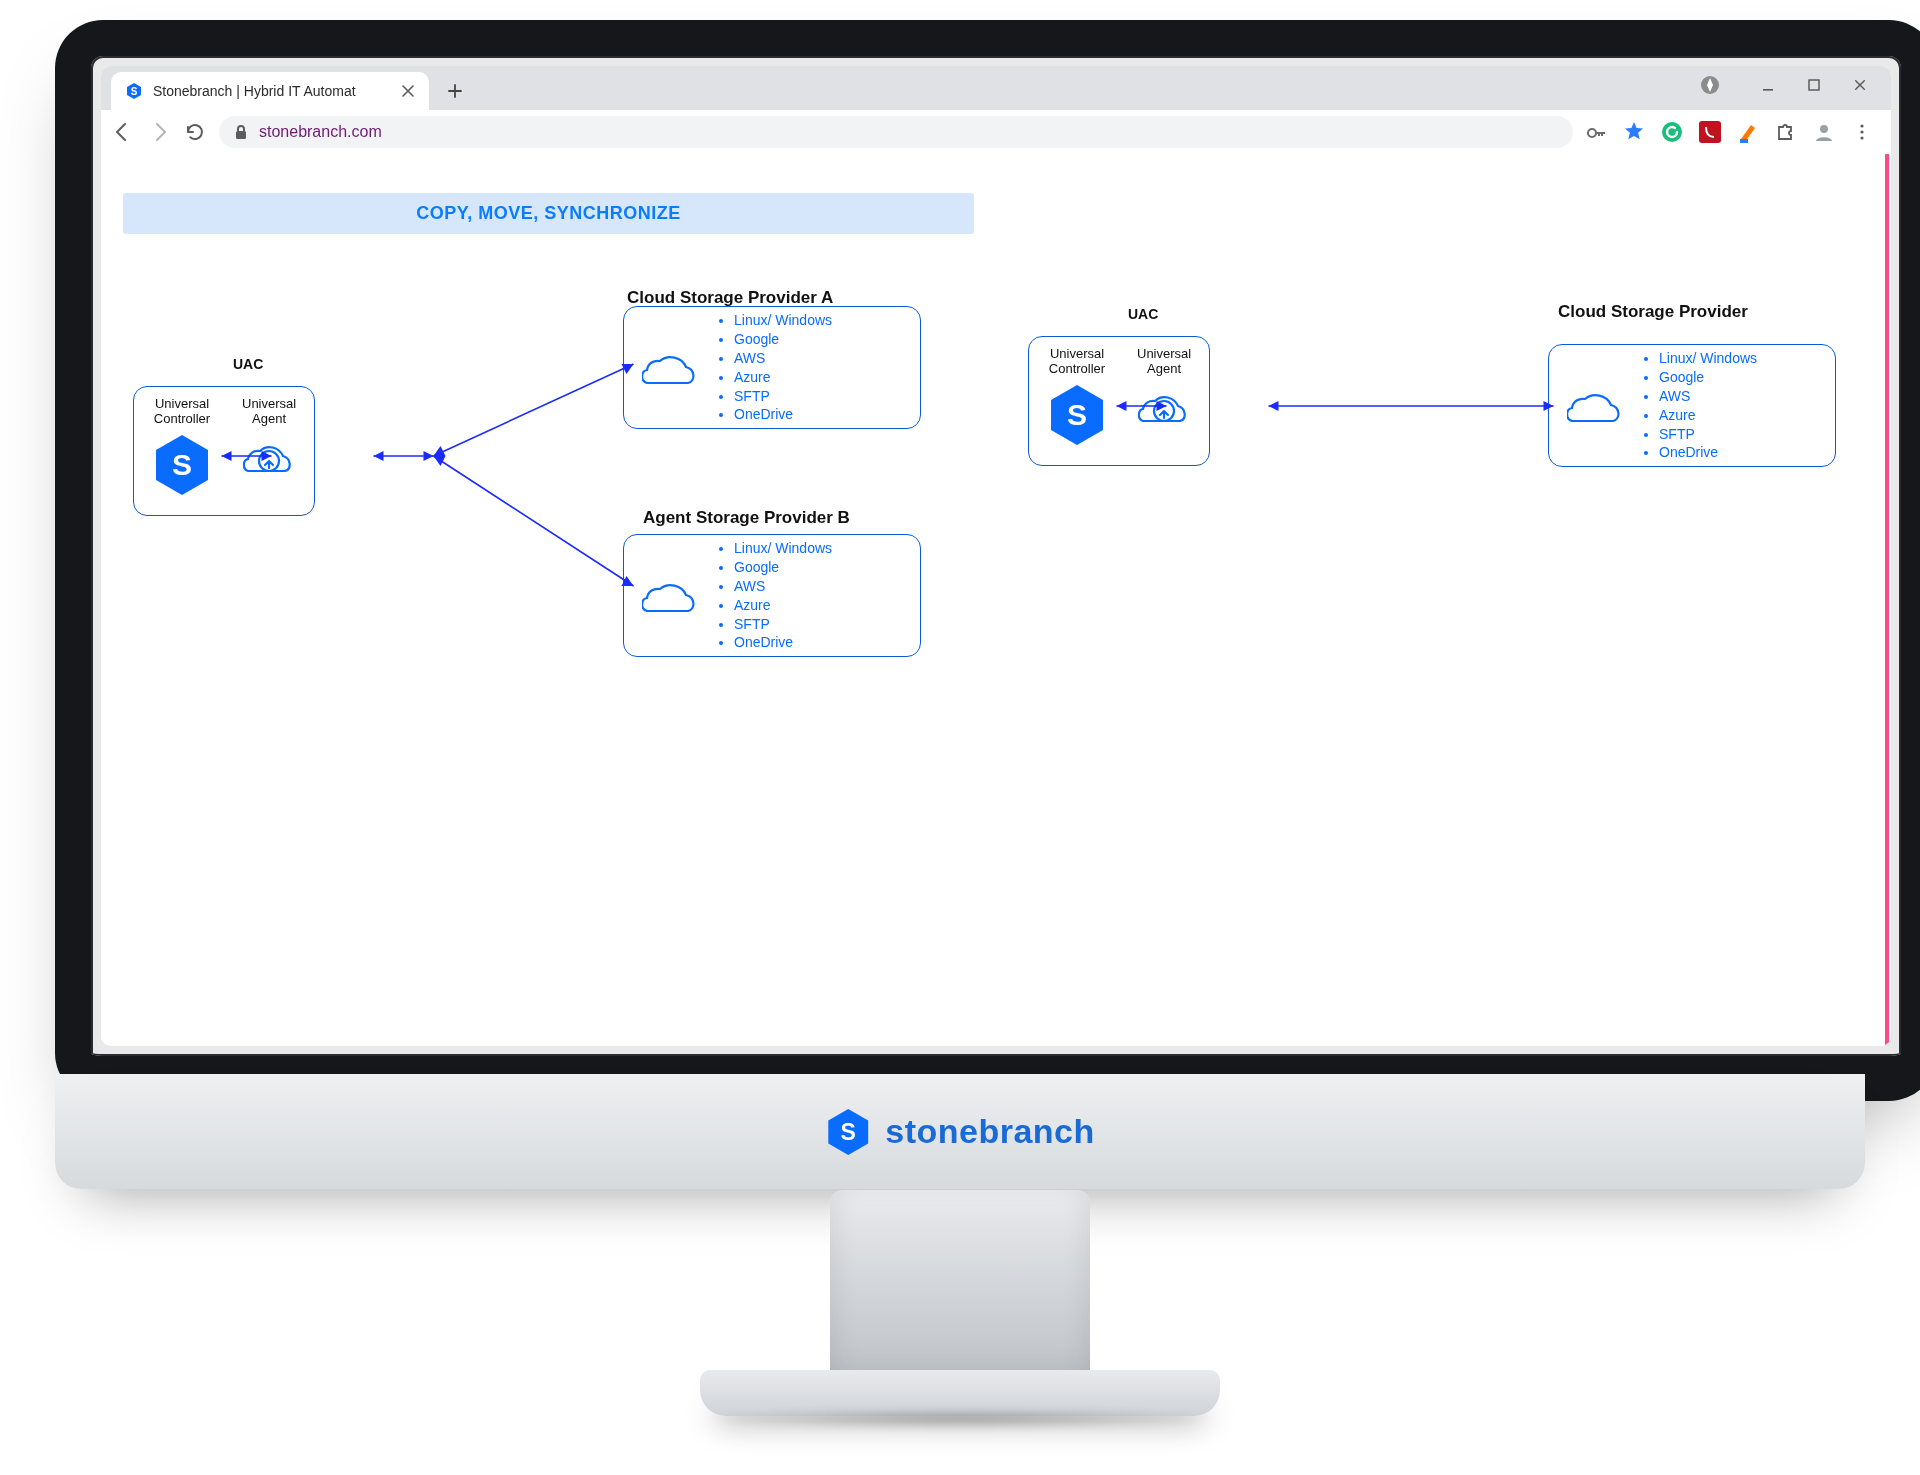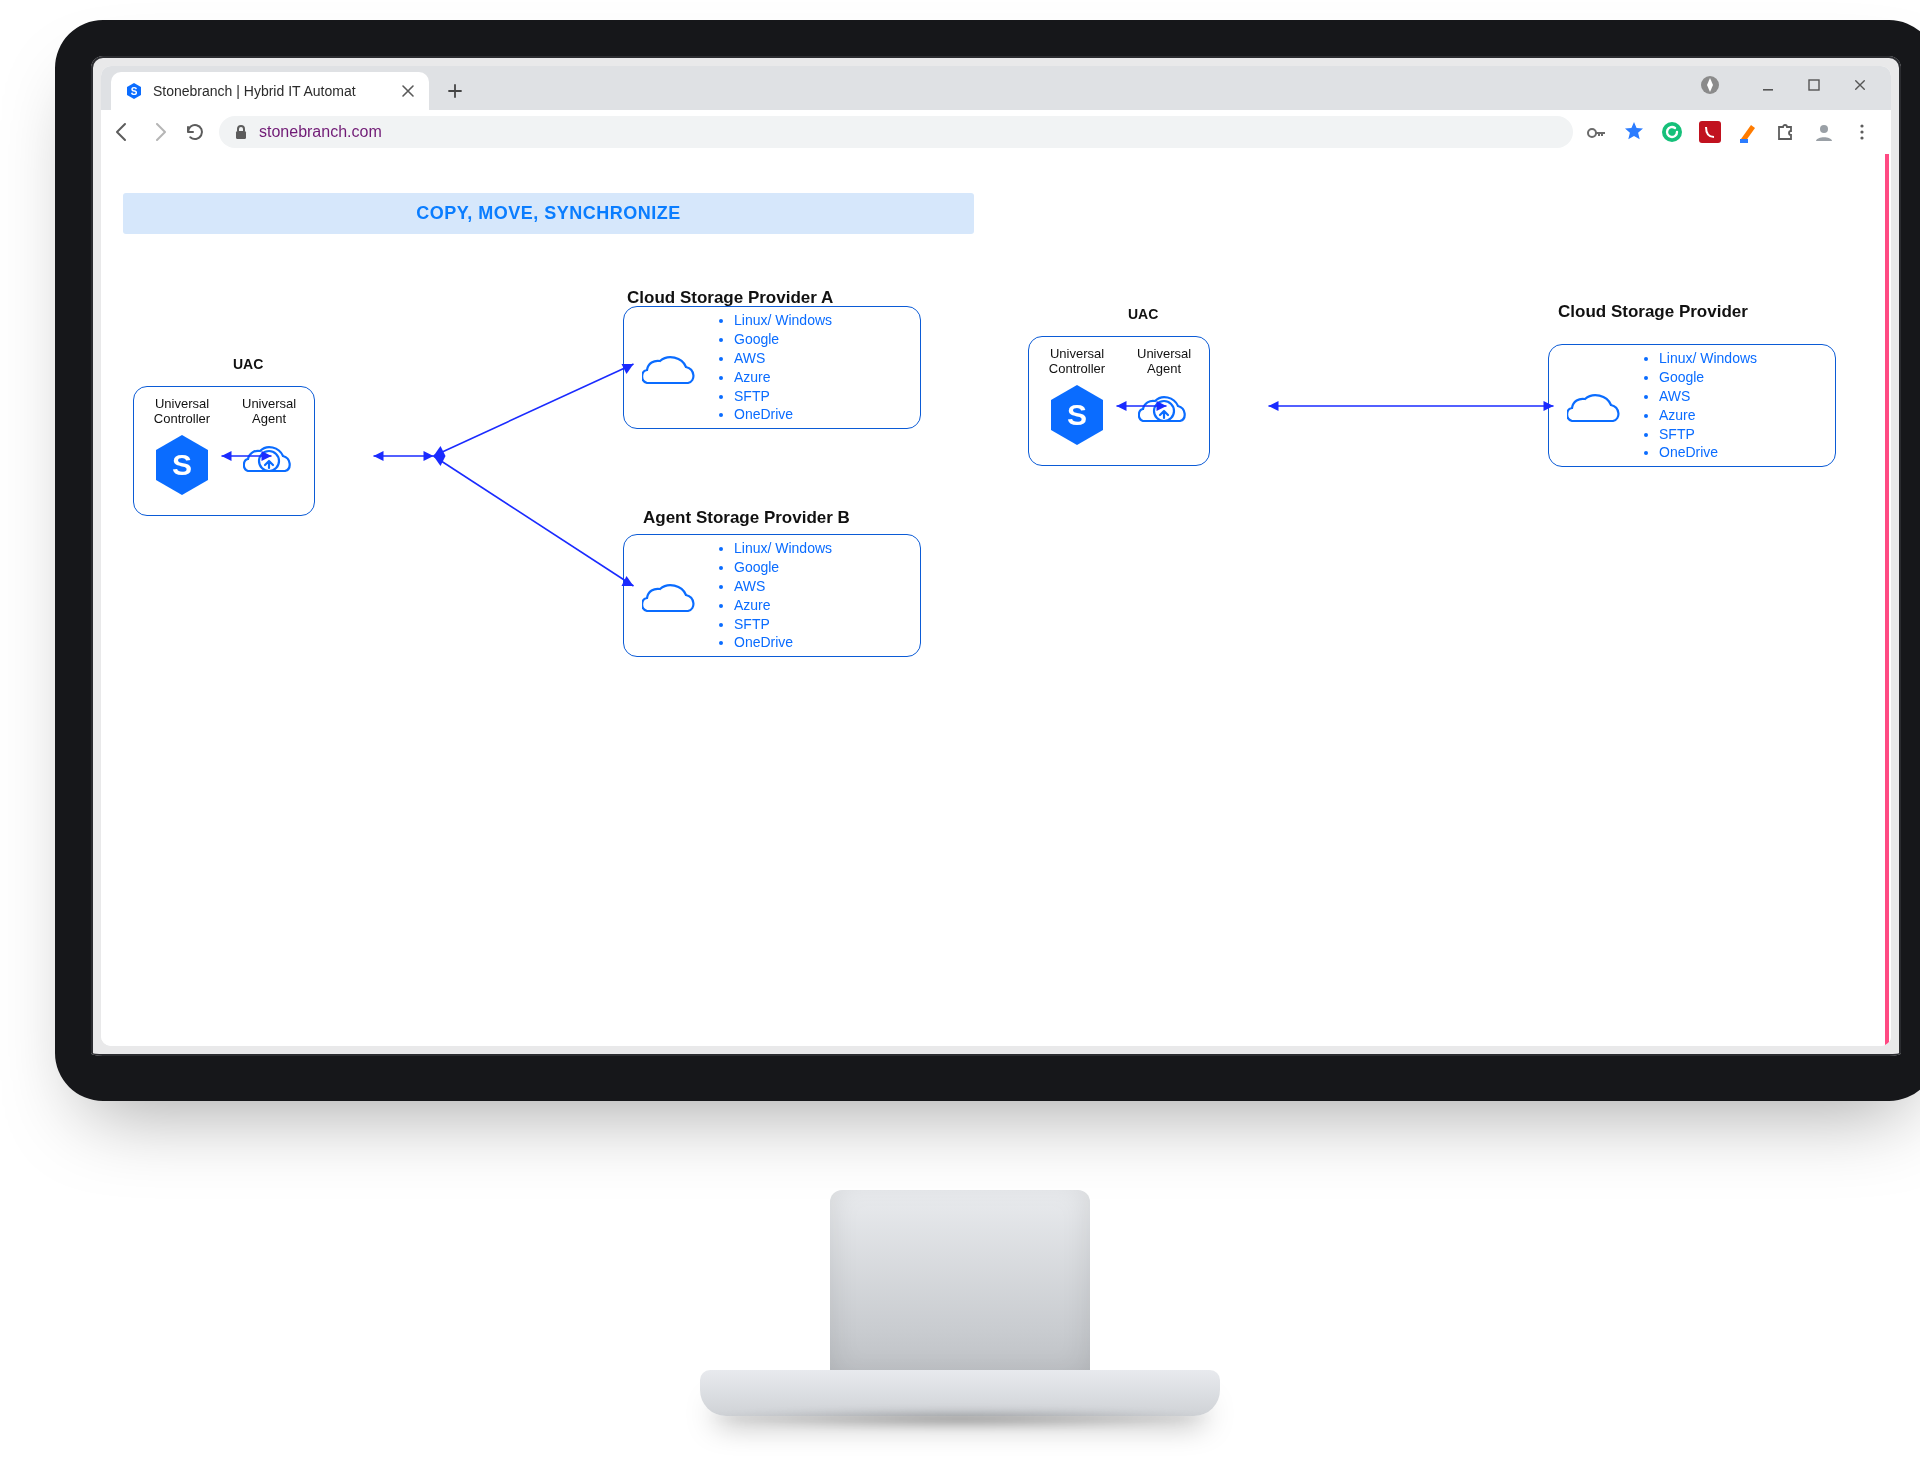--- a/index.html
+++ b/index.html
@@ -380,16 +380,24 @@
                 <polygon points="240,200 250,195 250,205"></polygon>
                 <polygon points="525,200 515,195 515,205"></polygon>
               </svg>
             </div>
           </div>
         </div>
       </div>
     </div>
   </div>
 
+  <div class="chin">
+    <div class="logo">
+      <svg viewBox="0 0 60 64" width="46" height="50">
+          <use href="#hex-s"></use>
+        </svg>
+      <span class="name">stonebranch</span>
+    </div>
+  </div>
   <div class="stand"></div>
   <div class="base"></div>
 
 </div>
 
 </body></html>

